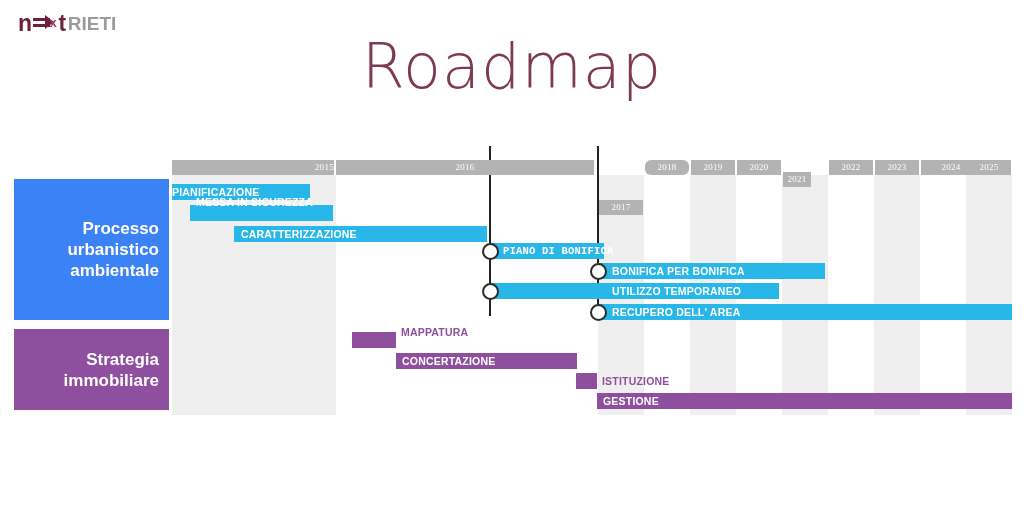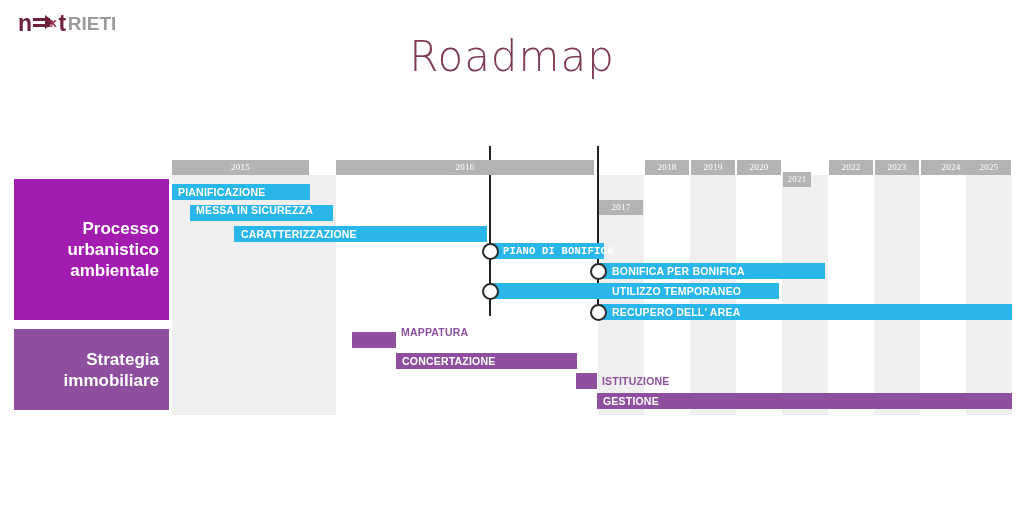--- a/index.html
+++ b/index.html
@@ -75,21 +75,21 @@
     line-height: 1;
   }
 
   
   #page-title {
     position: absolute;
     left: 0;
     top: 36px;
     width: 1024px;
     text-align: center;
-    font-size: 42px;
+    font-size: 62px;
     font-weight: 300;
     color: #7d3a50;
     font-family: "DejaVu Sans", sans-serif;
     letter-spacing: 1px;
     line-height: 1;
   }
 
   
   #chart {
     position: absolute;
@@ -132,21 +132,21 @@
     font-size: 17px;
     line-height: 21px;
     text-align: right;
     display: flex;
     flex-direction: column;
     justify-content: center;
     align-items: flex-end;
     box-sizing: border-box;
     padding-right: 10px;
   }
-  .catbox.cyan { background: #a21caf; }
+  .catbox.cyan { background: #3b82f6; }
   .catbox.purple { background: #8d4f9e; }
 
   .bar {
     position: absolute;
     height: 16px;
   }
   .bar.cyan { background: #29b6e8; }
   .bar.purple { background: #8d4f9e; }
 
   .barlabel {
@@ -193,47 +193,47 @@
   <div class="colband" style="left:172px; top:175px; width:164px; height:240px;"></div>
   <div class="colband" style="left:598px; top:175px; width:46px; height:240px;"></div>
   <div class="colband" style="left:690px; top:175px; width:46px; height:240px;"></div>
   <div class="colband" style="left:782px; top:175px; width:46px; height:240px;"></div>
   <div class="colband" style="left:874px; top:175px; width:46px; height:240px;"></div>
   <div class="colband" style="left:966px; top:175px; width:46px; height:240px;"></div>
 
   <div class="vline" style="left:489px; top:146px; height:170px;"></div>
   <div class="vline" style="left:597px; top:146px; height:170px;"></div>
 
-  <div class="yearcell" style="left:172px; width:137px;">2015</div>
+  <div class="yearcell" style="left:172px; width:162px;text-align:right;">2015</div>
   <div class="yearcell" style="left:336px; width:258px;">2016</div>
   <div class="yearcell" style="left:599px; width:44px;margin-top:40px;">2017</div>
-  <div class="yearcell" style="left:645px; width:44px;">2018</div>
+  <div class="yearcell" style="left:645px; width:44px;border-radius:6px;">2018</div>
   <div class="yearcell" style="left:691px; width:44px;">2019</div>
   <div class="yearcell" style="left:737px; width:44px;">2020</div>
   <div class="yearcell" style="left:783px; width:28px;margin-top:12px;">2021</div>
   <div class="yearcell" style="left:829px; width:44px;">2022</div>
   <div class="yearcell" style="left:875px; width:44px;">2023</div>
   <div class="yearcell" style="left:921px; width:60px;">2024</div>
   <div class="yearcell" style="left:967px; width:44px;">2025</div>
 
   <div class="catbox cyan" style="top:179px; height:141px;">
     <span>Processo</span>
     <span>urbanistico</span>
     <span>ambientale</span>
   </div>
   <div class="catbox purple" style="top:329px; height:81px;">
     <span>Strategia</span>
     <span>immobiliare</span>
   </div>
 
   <div class="bar cyan" style="left:172px; top:184px; width:138px;"></div>
-  <div class="barlabel inside" style="left:178px; top:184px;">PIANIFICAZIONE</div>
+  <div class="barlabel inside" style="left:172px; top:184px;">PIANIFICAZIONE</div>
 
   <div class="bar cyan" style="left:190px; top:205px; width:143px;"></div>
-  <div class="barlabel inside" style="left:196px; top:202px;">MESSA IN SICUREZZA</div>
+  <div class="barlabel inside" style="left:196px; top:194px;">MESSA IN SICUREZZA</div>
 
   <div class="bar cyan" style="left:234px; top:226px; width:253px;"></div>
   <div class="barlabel inside" style="left:241px; top:226px;">CARATTERIZZAZIONE</div>
 
   <div class="bar cyan" style="left:489px; top:243px; width:115px;"></div>
   <div class="barlabel inside" style="left:503px; top:243px;font-family:Liberation Mono, monospace;">PIANO DI BONIFICA</div>
   <div class="milestone" style="left:482px; top:243px;"></div>
 
   <div class="bar cyan" style="left:597px; top:263px; width:228px;"></div>
   <div class="barlabel inside" style="left:612px; top:263px;">BONIFICA PER BONIFICA</div>

